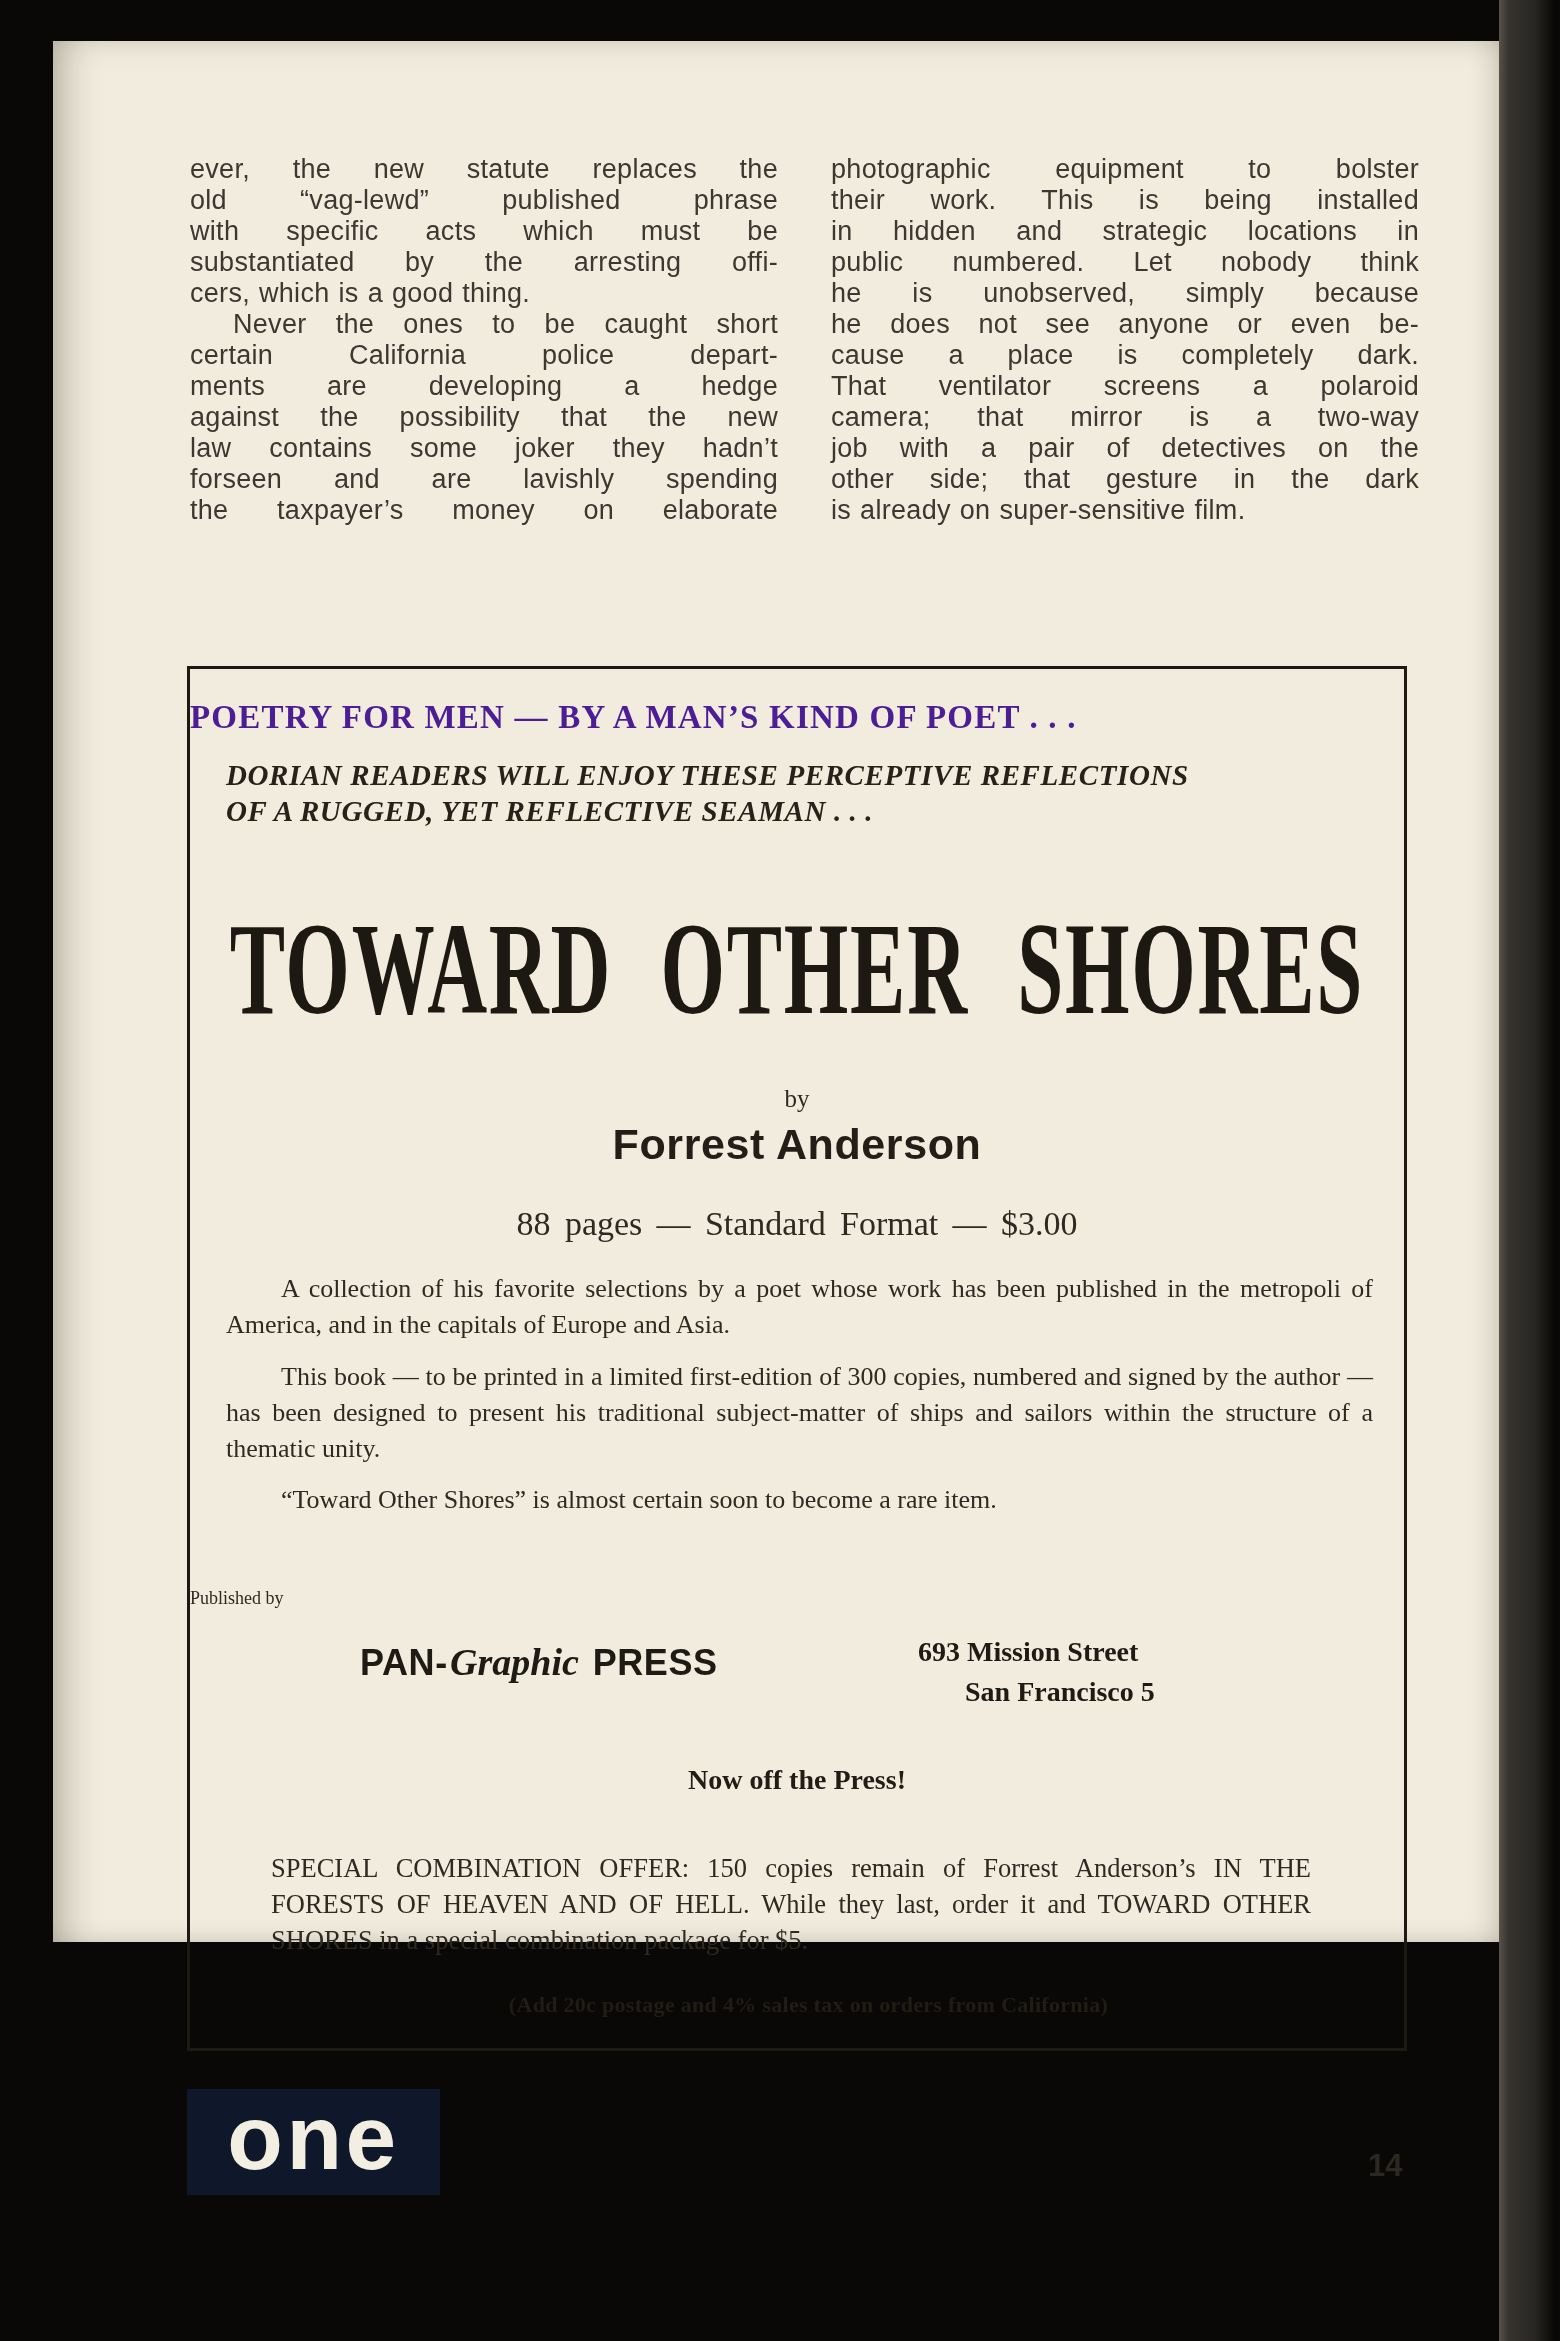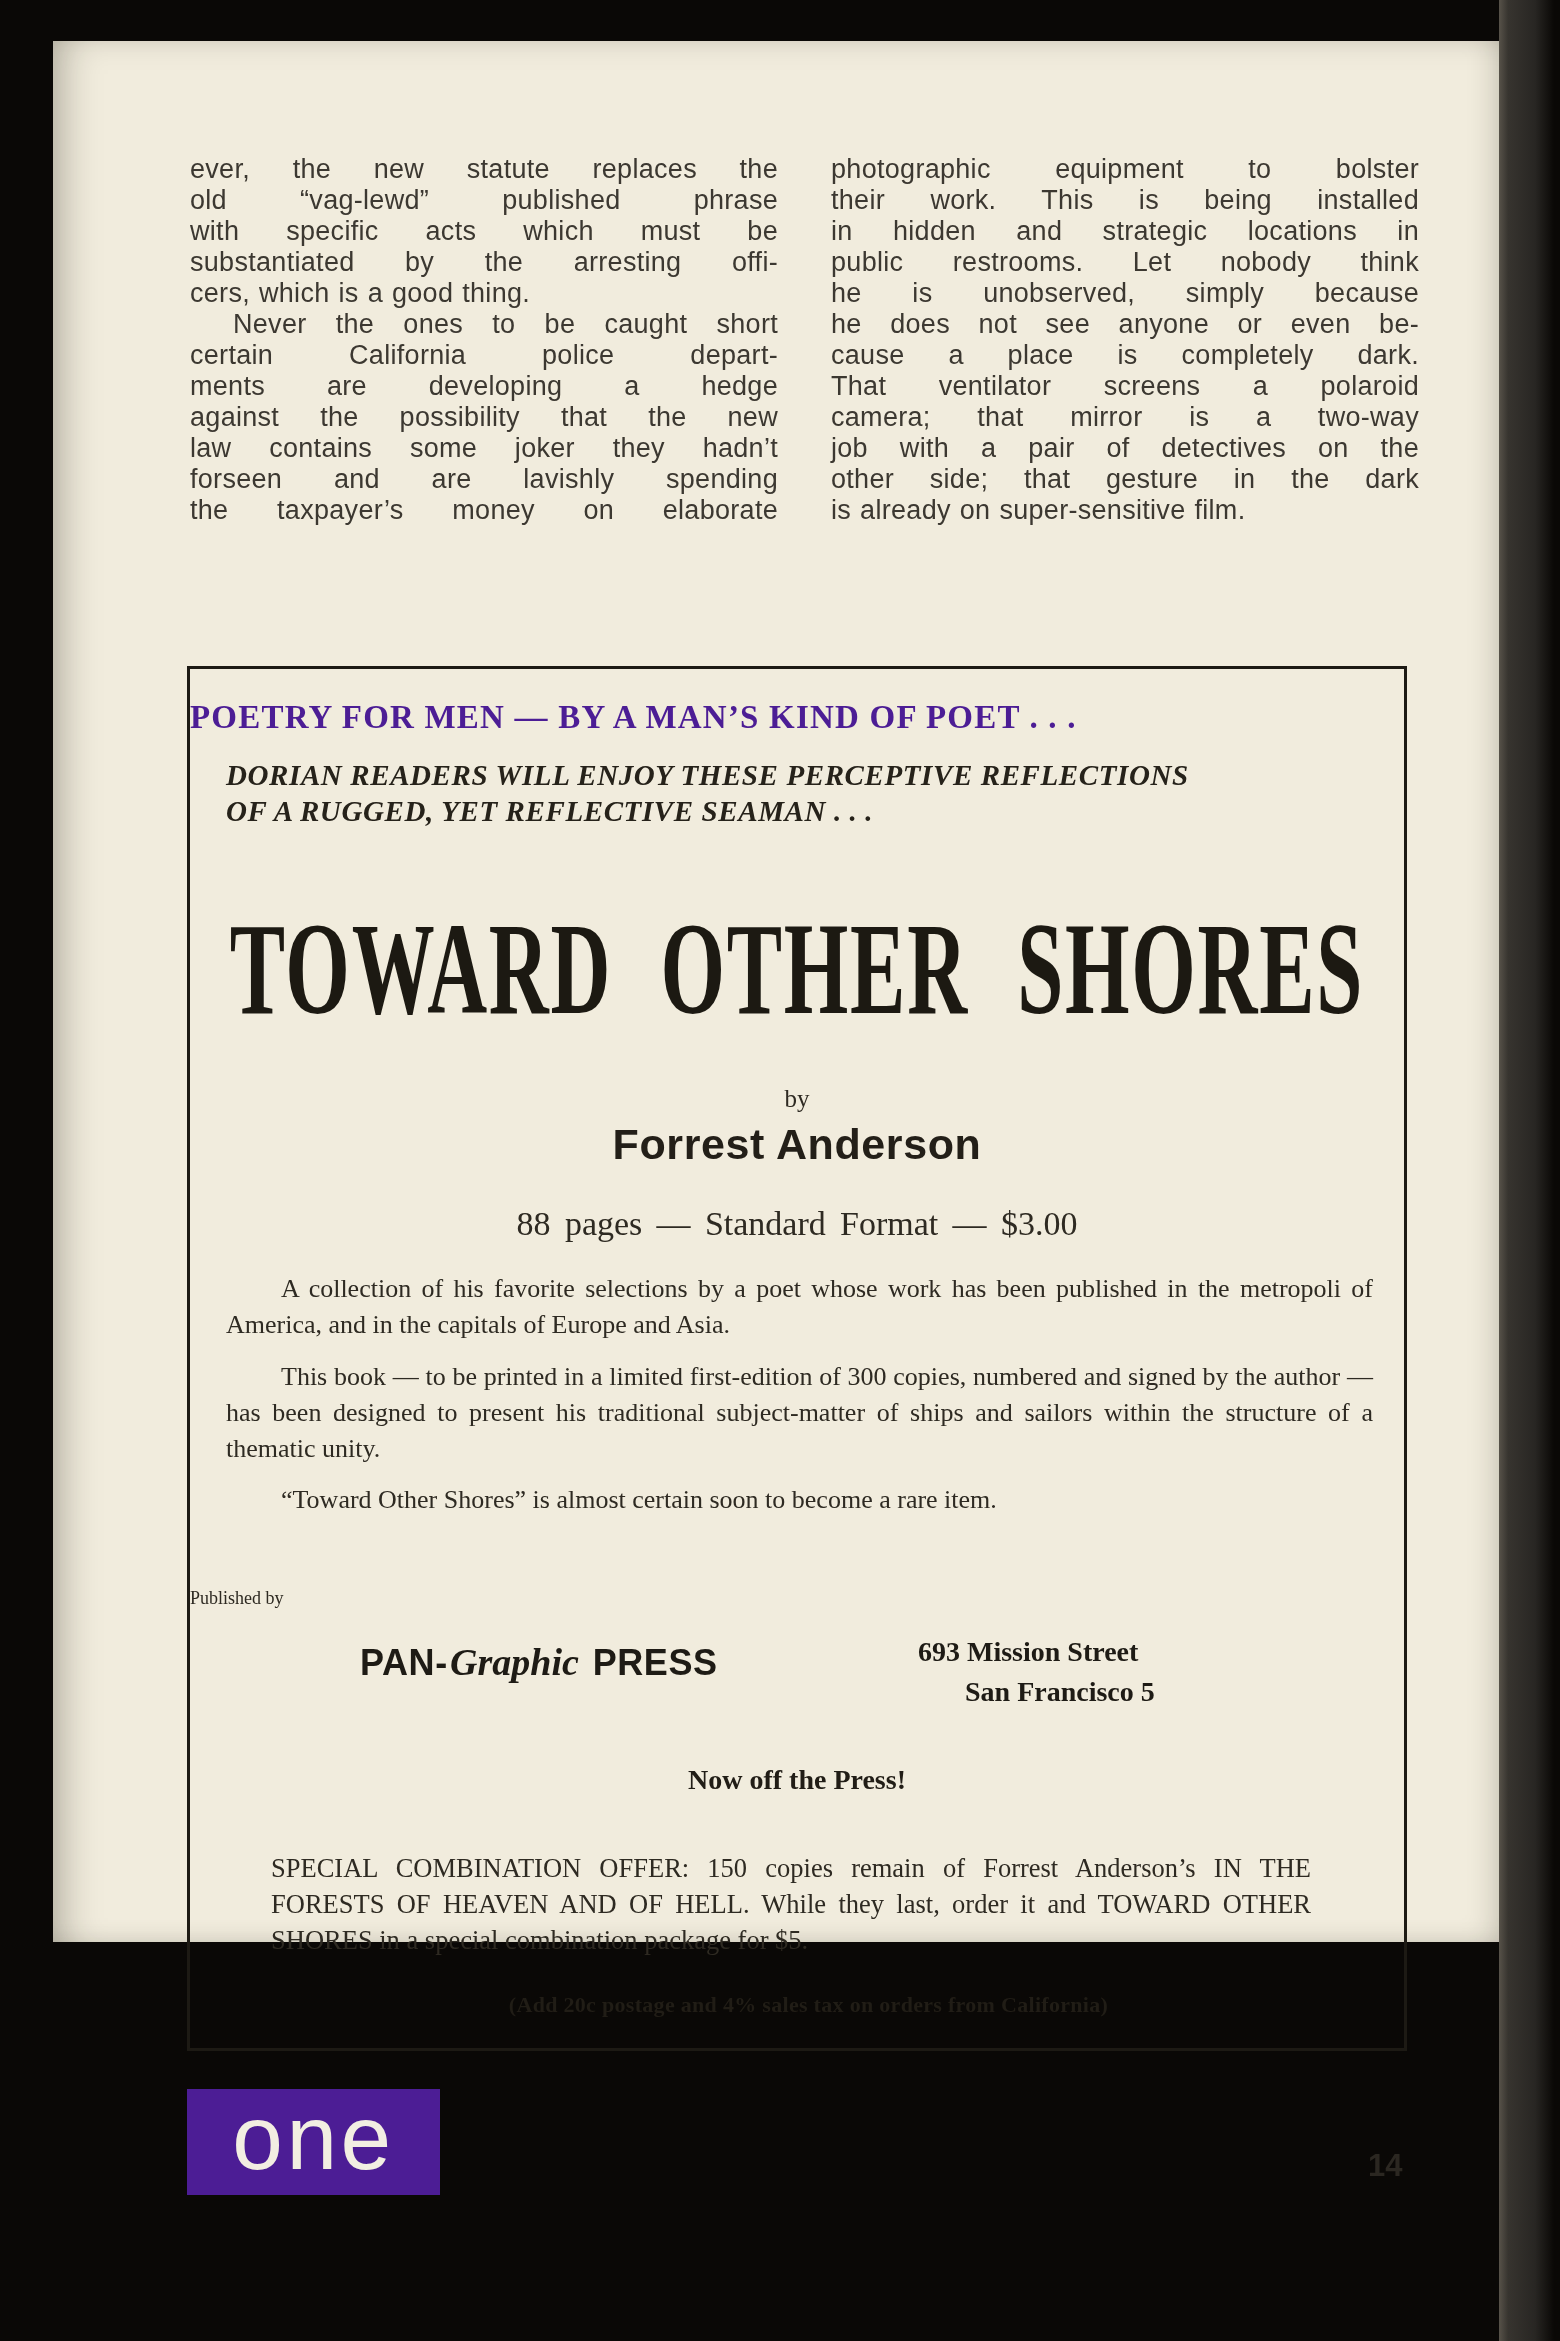--- a/index.html
+++ b/index.html
@@ -39,22 +39,22 @@
   .ad .pub .p1,.ad .pub .p3{font-family:"Liberation Sans",sans-serif;font-weight:bold;font-size:36px;line-height:1;letter-spacing:0.6px;}
   .ad .pub .p2{font-weight:bold;font-style:italic;font-size:38px;line-height:1;margin:0 2.3px;}
   .ad .pub .p3{margin-left:11.5px;}
   .ad .addr{position:absolute;left:728px;top:963px;font-weight:bold;font-size:28px;line-height:40px;color:#1e1b15;}
   .ad .addr .l2{padding-left:47px;}
   .ad .nowoff{position:absolute;left:0;right:0;top:1097px;text-align:center;font-weight:bold;font-size:28px;line-height:1;color:#211d16;}
   .ad .offer{position:absolute;left:81px;top:1181px;width:1040px;font-size:26.5px;line-height:36px;text-align:justify;}
   .ad .note{position:absolute;left:0;right:0;top:1325px;text-align:center;font-weight:bold;font-size:22px;line-height:1;letter-spacing:0.3px;color:#211d16;padding-left:23px;}
 
   
-  .logo{position:absolute;left:134px;top:2048px;width:253px;height:106px;background:#4c1d95;
-    color:#f2eee2;text-align:center;font-weight:normal;font-size:91px;line-height:98px;
+  .logo{position:absolute;left:134px;top:2048px;width:253px;height:106px;background:#0f172a;
+    color:#f2eee2;text-align:center;font-weight:bold;font-size:91px;line-height:98px;
     letter-spacing:3.5px;font-family:"Liberation Sans",sans-serif;}
   .pagenum{position:absolute;left:1315px;top:2109px;font-weight:bold;font-size:31px;line-height:1;
     color:#2b2721;font-family:"Liberation Sans",sans-serif;}
 </style>
 </head>
 <body>
 
 <div class="scan">
   <div class="edge-band"></div>
 
@@ -74,21 +74,21 @@
         <div class="line">law contains some joker they hadn’t</div>
         <div class="line">forseen and are lavishly spending</div>
         <div class="line">the taxpayer’s money on elaborate</div>
       </div>
 
     <div class="col right-col">
 
     <div class="line">photographic equipment to bolster</div>
         <div class="line">their work. This is being installed</div>
         <div class="line">in hidden and strategic locations in</div>
-        <div class="line">public restrooms. Let nobody think</div>
+        <div class="line">public numbered. Let nobody think</div>
         <div class="line">he is unobserved, simply because</div>
         <div class="line">he does not see anyone or even be-</div>
         <div class="line">cause a place is completely dark.</div>
         <div class="line">That ventilator screens a polaroid</div>
         <div class="line">camera; that mirror is a two-way</div>
         <div class="line">job with a pair of detectives on the</div>
         <div class="line">other side; that gesture in the dark</div>
         <div class="line end">is already on super-sensitive film.</div>
       </div>
 

